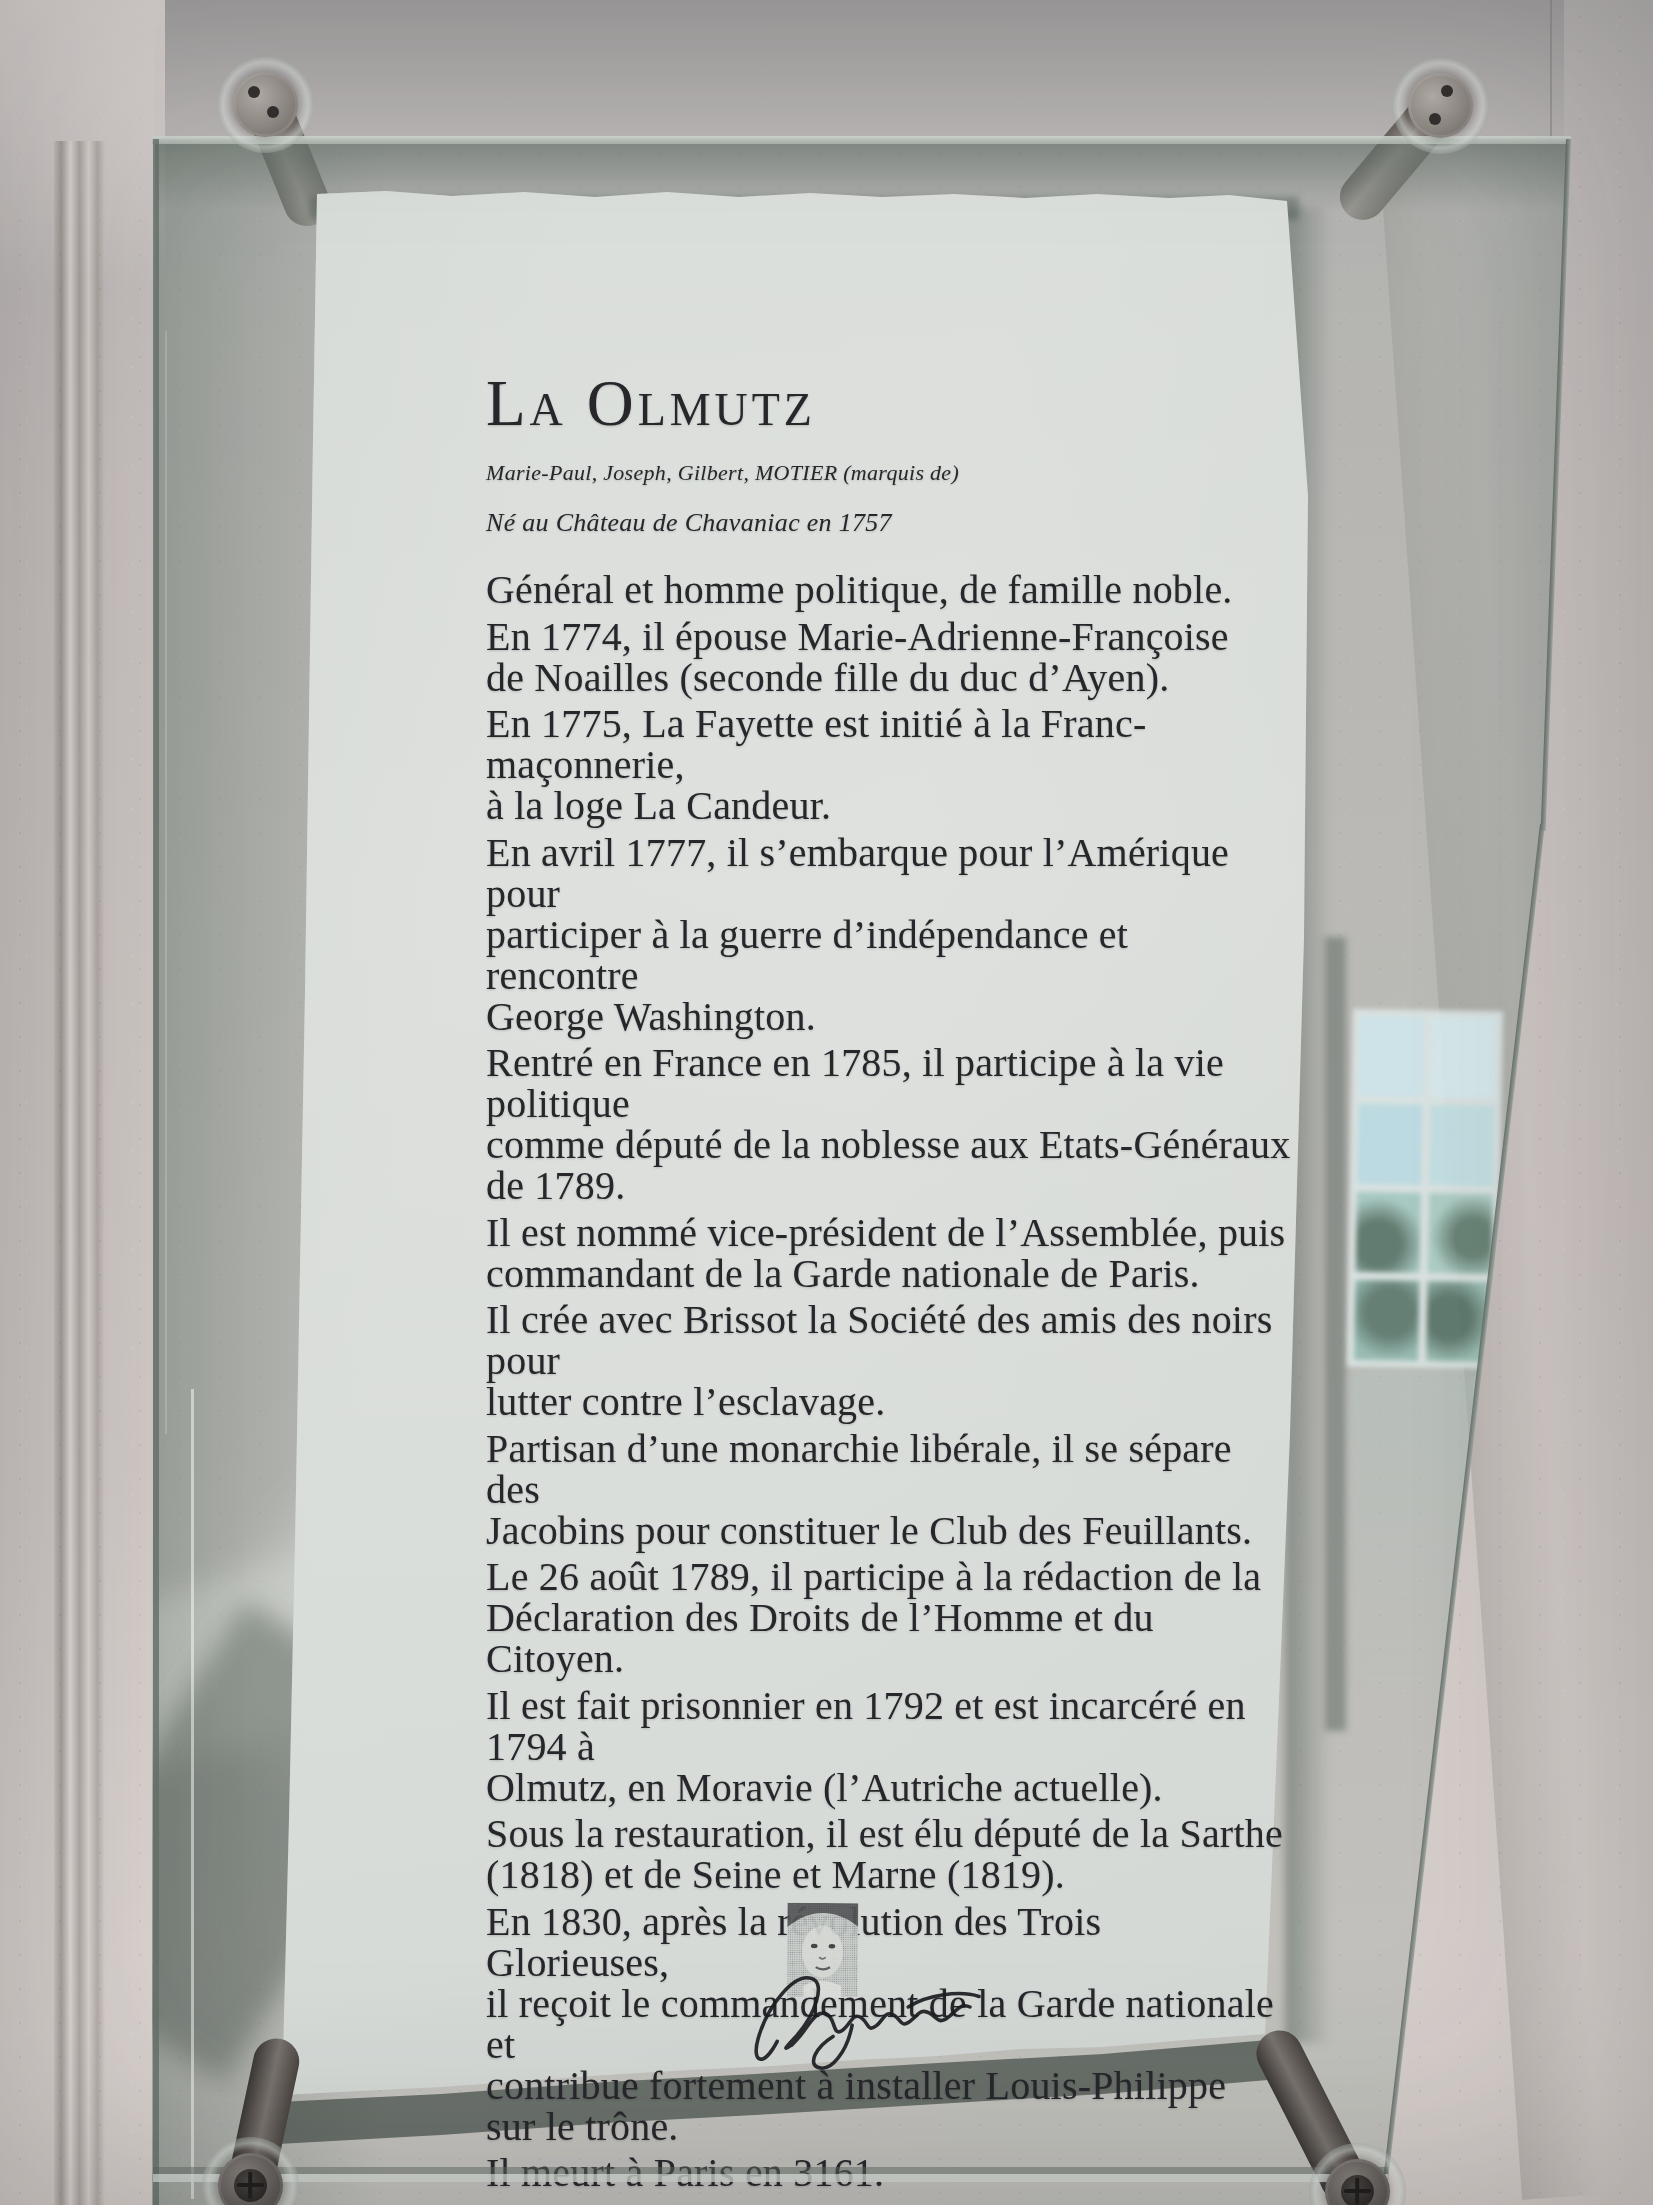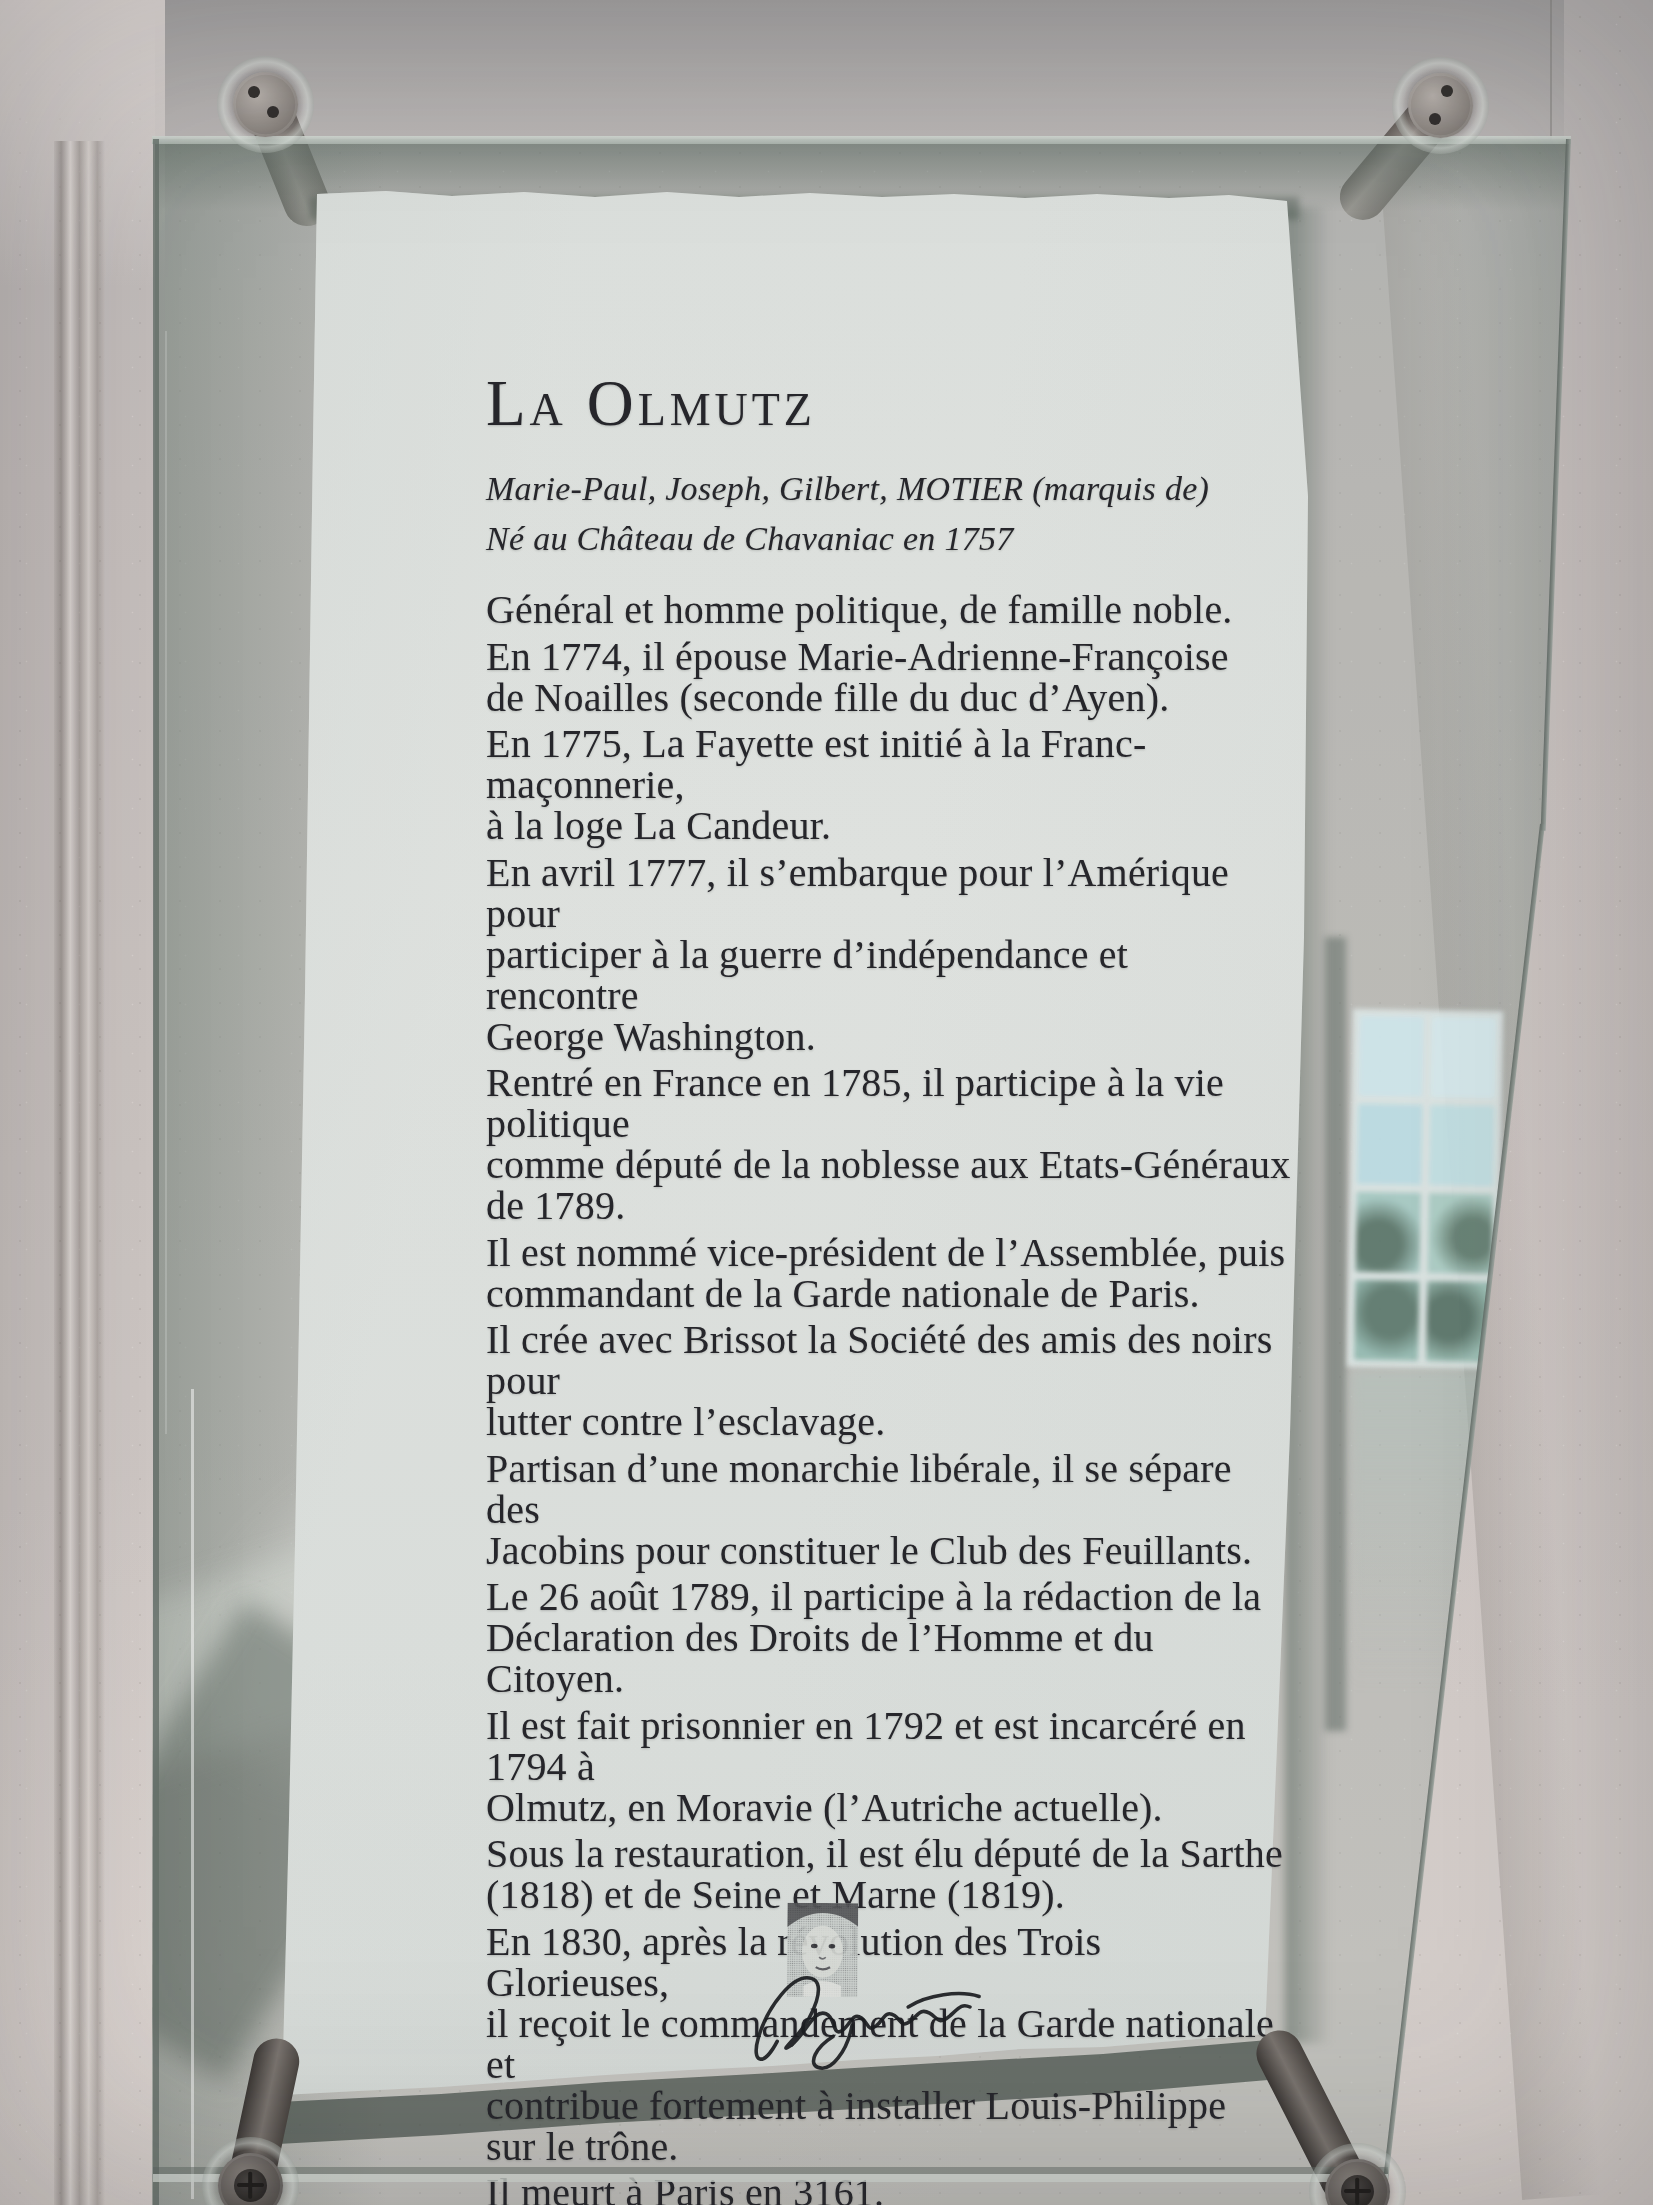--- a/index.html
+++ b/index.html
@@ -78,22 +78,22 @@
   .paper{position:absolute;inset:0;
     background:
       linear-gradient(100deg, rgba(210,215,212,.9) 0%, rgba(218,222,219,.2) 30%, rgba(224,227,224,0) 52%, rgba(206,212,209,.55) 100%),
       linear-gradient(180deg,#dadedb 0%,#dee1de 40%,#d9ddda 75%,#d3d8d5 100%);
     clip-path:polygon(317px 194px,386px 191px,452px 196px,524px 192px,595px 197px,667px 192px,739px 197px,810px 193px,882px 197px,954px 194px,1025px 198px,1097px 194px,1169px 198px,1229px 195px,1287px 201px,1308px 496px,1304px 937px,1290px 1433px,1265px 2034px,1185px 2040px,1103px 2047px,1020px 2049px,937px 2056px,855px 2060px,772px 2066px,689px 2070px,606px 2075px,524px 2081px,441px 2087px,358px 2091px,282px 2095px,289px 1819px,295px 1544px,300px 1268px,305px 992px,309px 717px,313px 441px);}
 
   
   .plaque-text{position:absolute;left:486px;top:354px;width:805px;color:#26262b;
     text-shadow:0 1.1px 2.2px rgba(30,35,32,.20);}
   .title{font-size:65px;font-variant:small-caps;letter-spacing:3.9px;margin-top:12px;}
-  .subtitle{font-style:italic;font-size:34px;margin-top:29px;letter-spacing:0.3px;}
-  .birthline{font-style:italic;font-size:34px;margin-top:12px;letter-spacing:0.3px;}
+  .subtitle{font-style:italic;font-size:22px;margin-top:19px;letter-spacing:0.3px;}
+  .birthline{font-style:italic;font-size:26px;margin-top:22px;letter-spacing:0.3px;}
   .paras{margin-top:31px;font-size:40px;line-height:41px;letter-spacing:0.2px;}
   .para{margin-bottom:5.5px;}
 
   
   .portrait{position:absolute;left:787px;top:1903px;width:71px;height:94px;transform:rotate(.5deg);opacity:.92;}
   .signature{position:absolute;left:743px;top:1952px;width:265px;height:121px;transform:rotate(-4deg);}
 
   
   .glass-edge-top{position:absolute;left:152px;top:136px;width:1419px;height:7.7px;z-index:7;
     background:linear-gradient(180deg,#d2d9d3,#aeb7b0);opacity:.9;}

